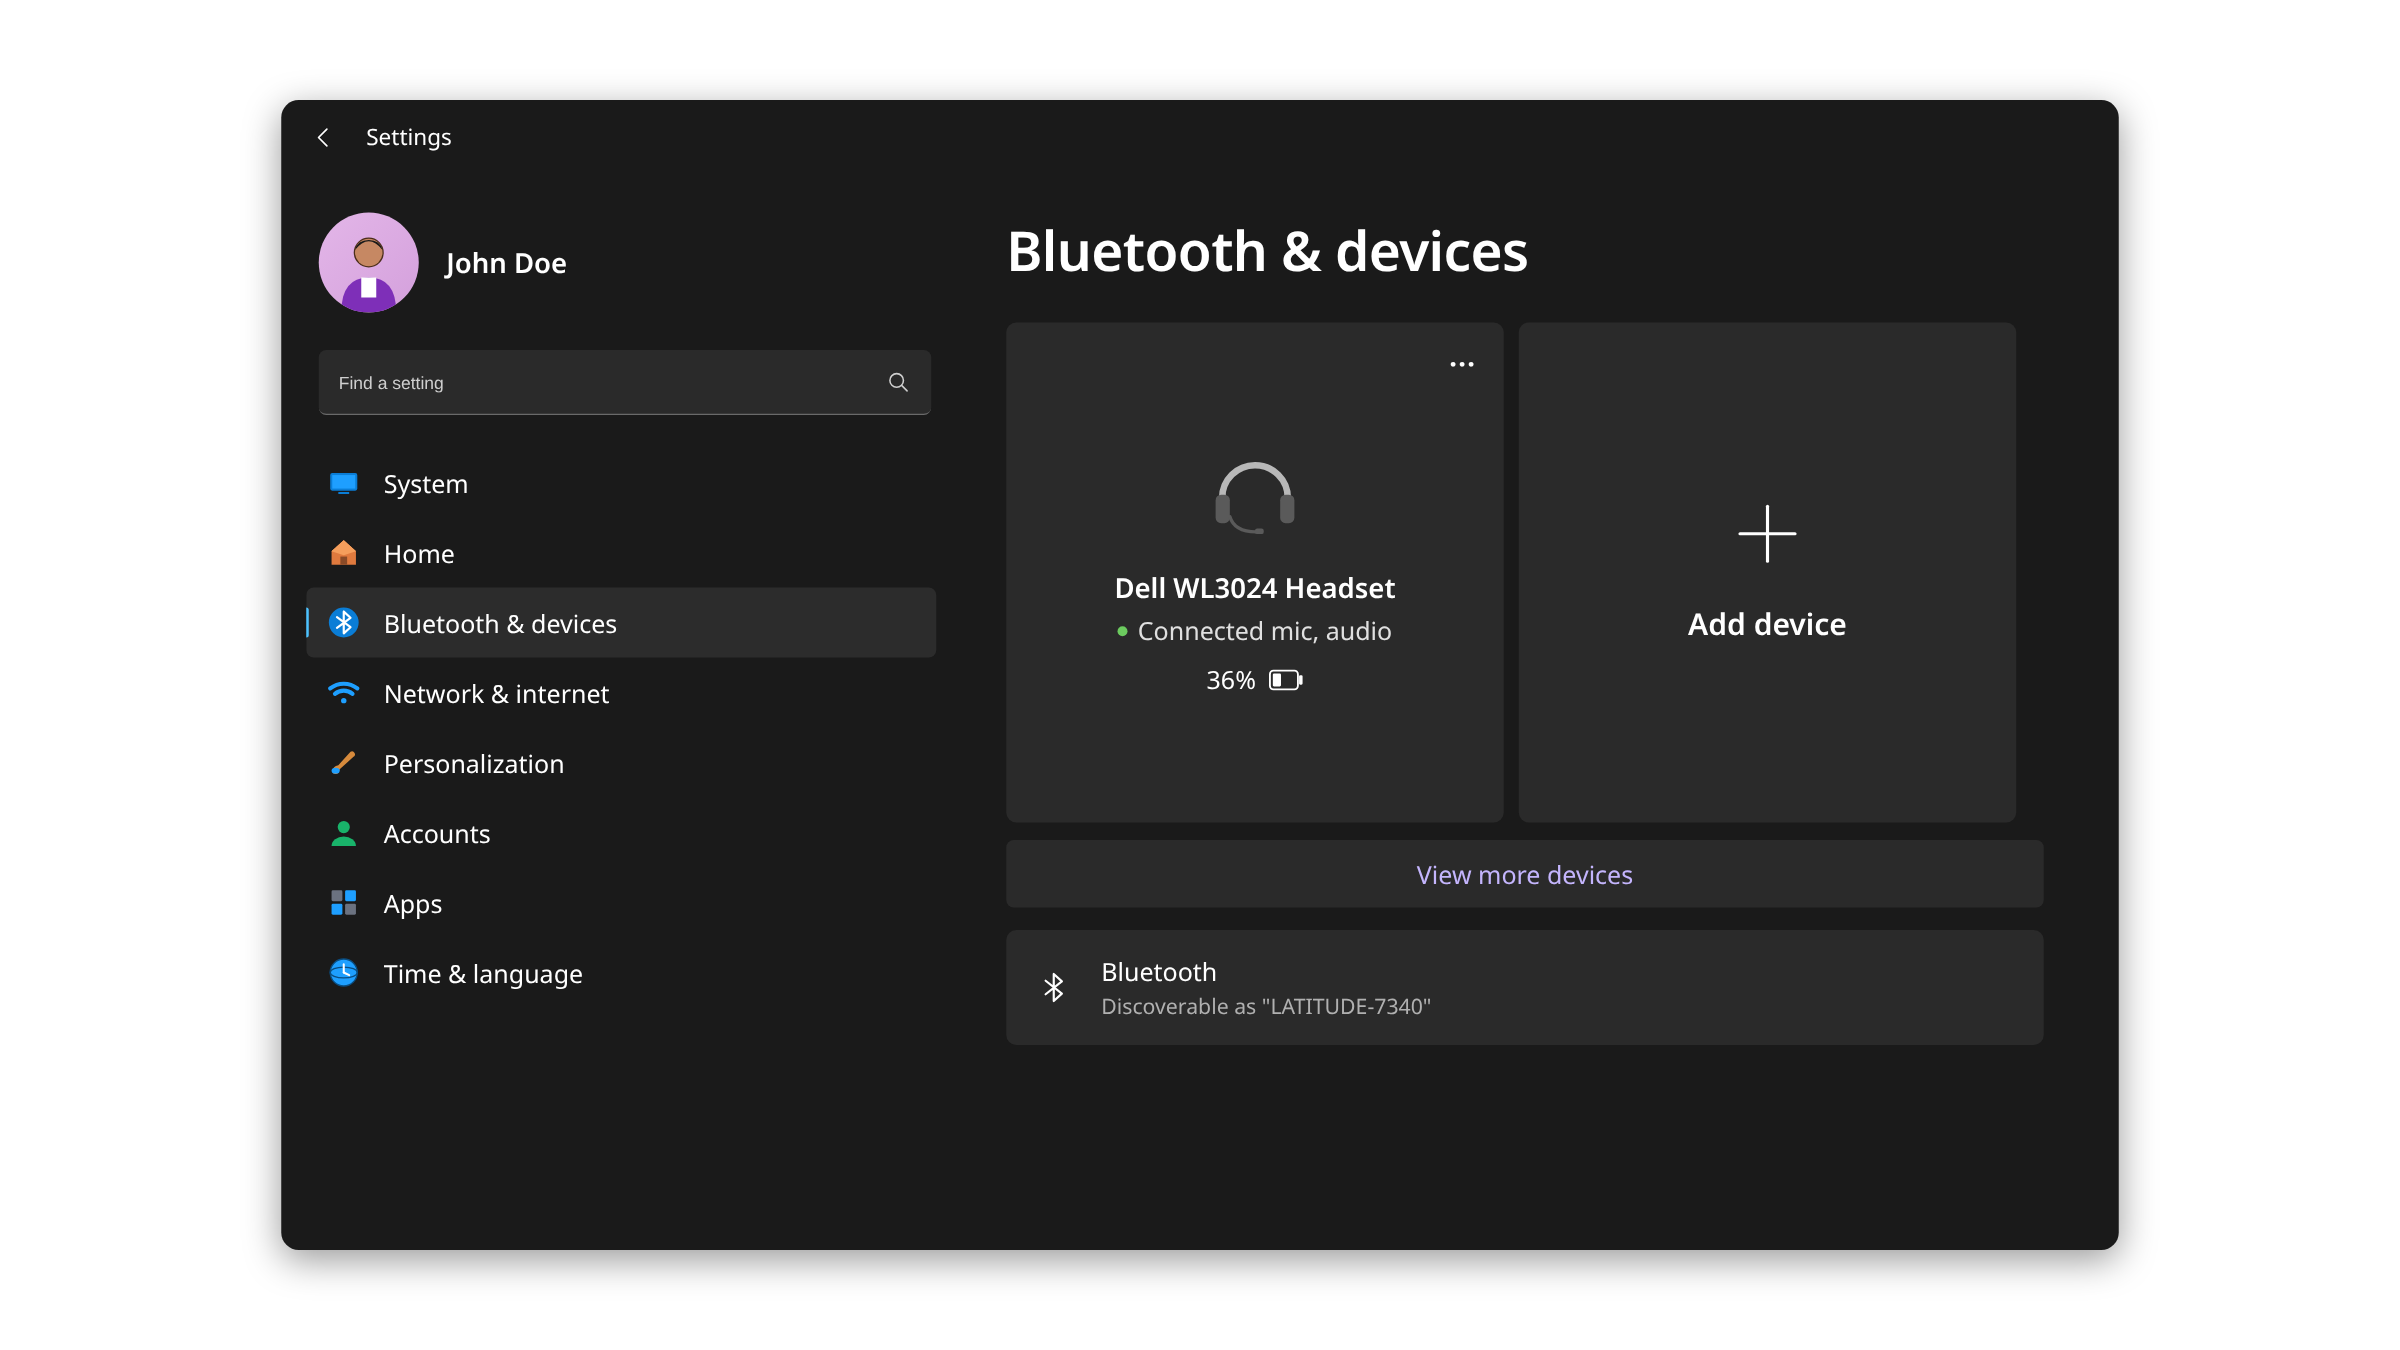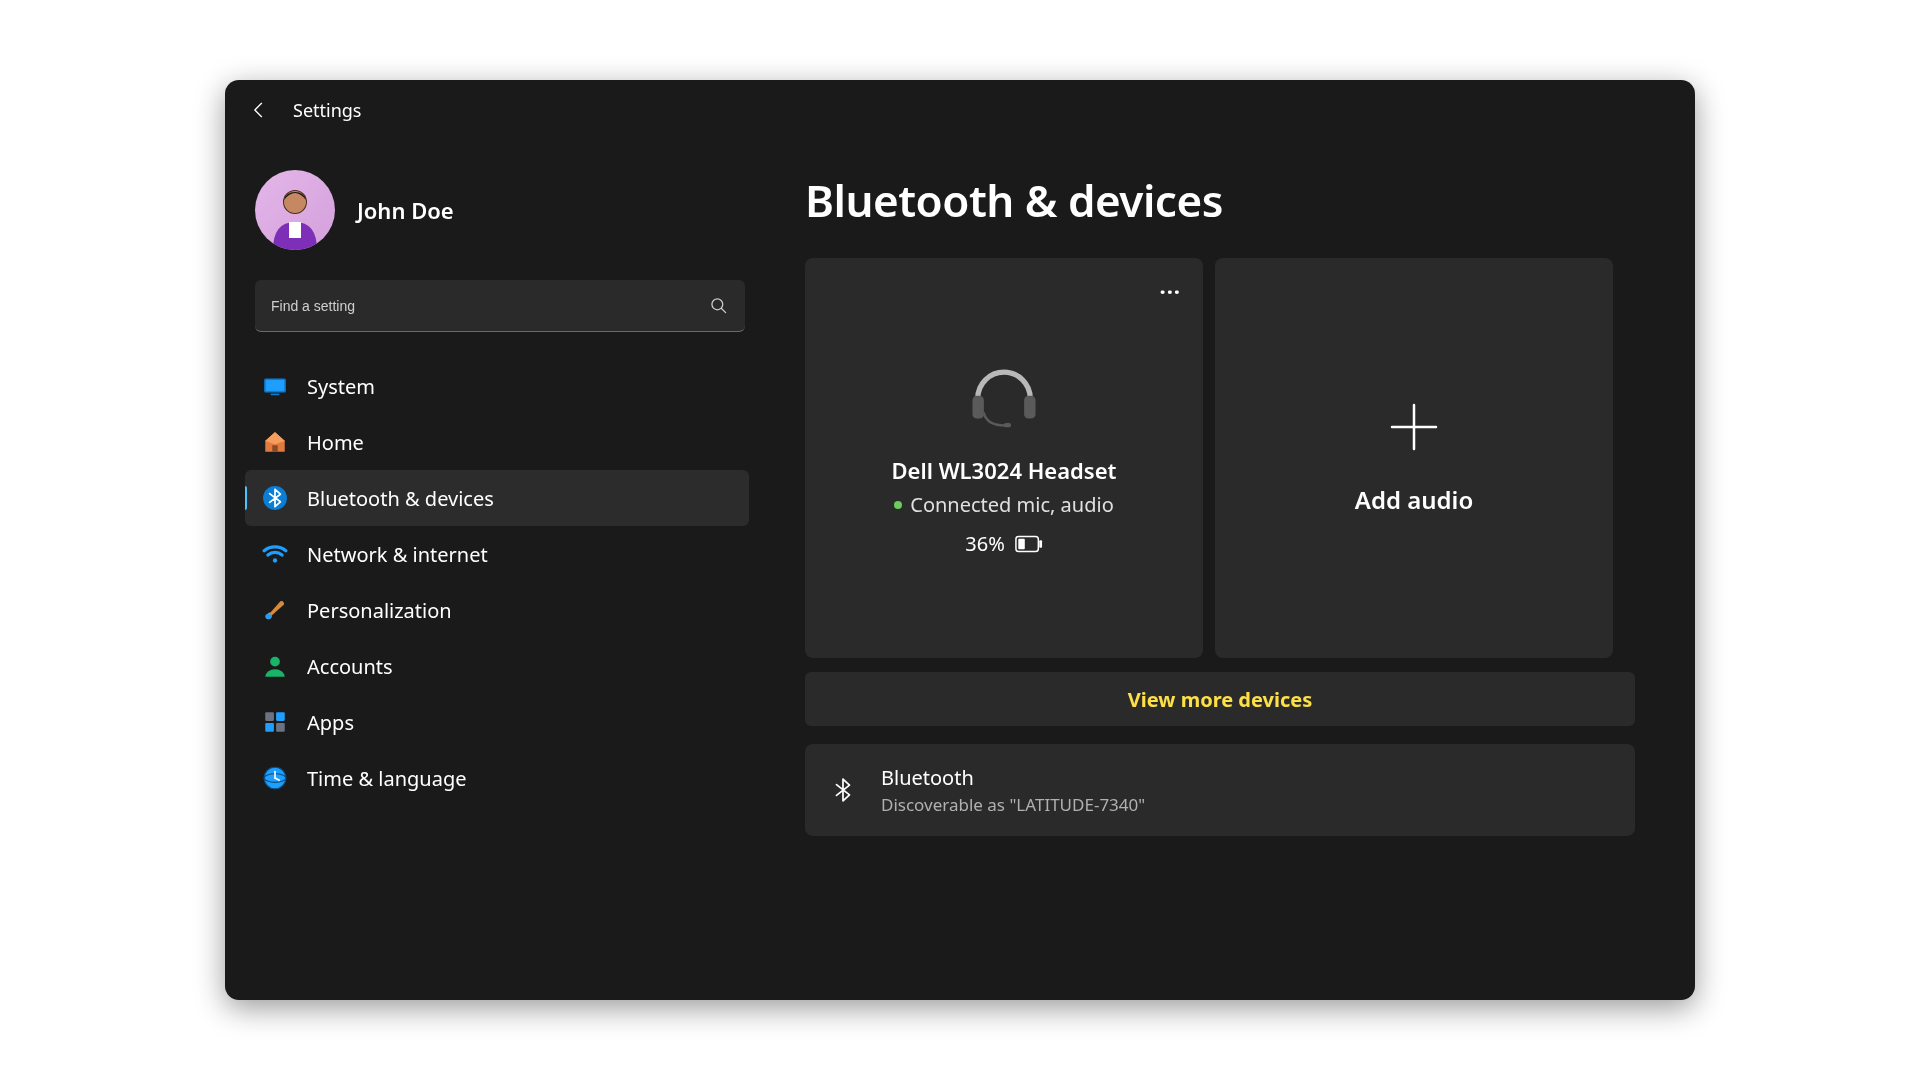--- a/index.html
+++ b/index.html
@@ -89,21 +89,21 @@
 .battery-pct { font-size: 20px; }
 .battery-icon { width: 28px; height: 18px; }
 .add-card { width: 398px; cursor: pointer; }
 .plus-svg { width: 52px; height: 52px; margin-bottom: 30px; }
 .add-label { font-size: 24px; font-weight: 600; }
 .link-bar {
   background: #2a2a2a; border-radius: 6px; height: 54px;
   display: flex; align-items: center; justify-content: center;
   margin-bottom: 18px; cursor: pointer;
 }
-.link-text { color: #fde047; font-size: 20px; font-weight: bold; }
+.link-text { color: #c4b5fd; font-size: 20px; }
 .bt-row {
   background: #2a2a2a; border-radius: 8px;
   display: flex; align-items: center; gap: 24px;
   padding: 20px 24px; margin-bottom: 18px;
 }
 .bt-icon { width: 28px; height: 28px; display:flex; align-items:center; justify-content:center;}
 .bt-texts { display: flex; flex-direction: column; gap: 2px;}
 .bt-title { font-size: 20px; font-weight: 400; }
 .bt-sub { font-size: 17px; color: #b0b0b0; }
 </style>
@@ -267,21 +267,21 @@
                 <rect x="3.5" y="3.5" width="7" height="11" rx="1" fill="#ffffff"></rect>
               </svg>
           </div>
         </div>
 
         <div class="card add-card">
           <svg class="plus-svg" viewBox="0 0 52 52">
               <line x1="26" y1="4" x2="26" y2="48" stroke="#ffffff" stroke-width="2.5" stroke-linecap="round"></line>
               <line x1="4" y1="26" x2="48" y2="26" stroke="#ffffff" stroke-width="2.5" stroke-linecap="round"></line>
             </svg>
-          <div class="add-label">Add audio</div>
+          <div class="add-label">Add device</div>
         </div>
 
       </div>
 
       <div class="link-bar">
         <span class="link-text">View more devices</span>
       </div>
 
       <div class="bt-row">
         <div class="bt-icon">

